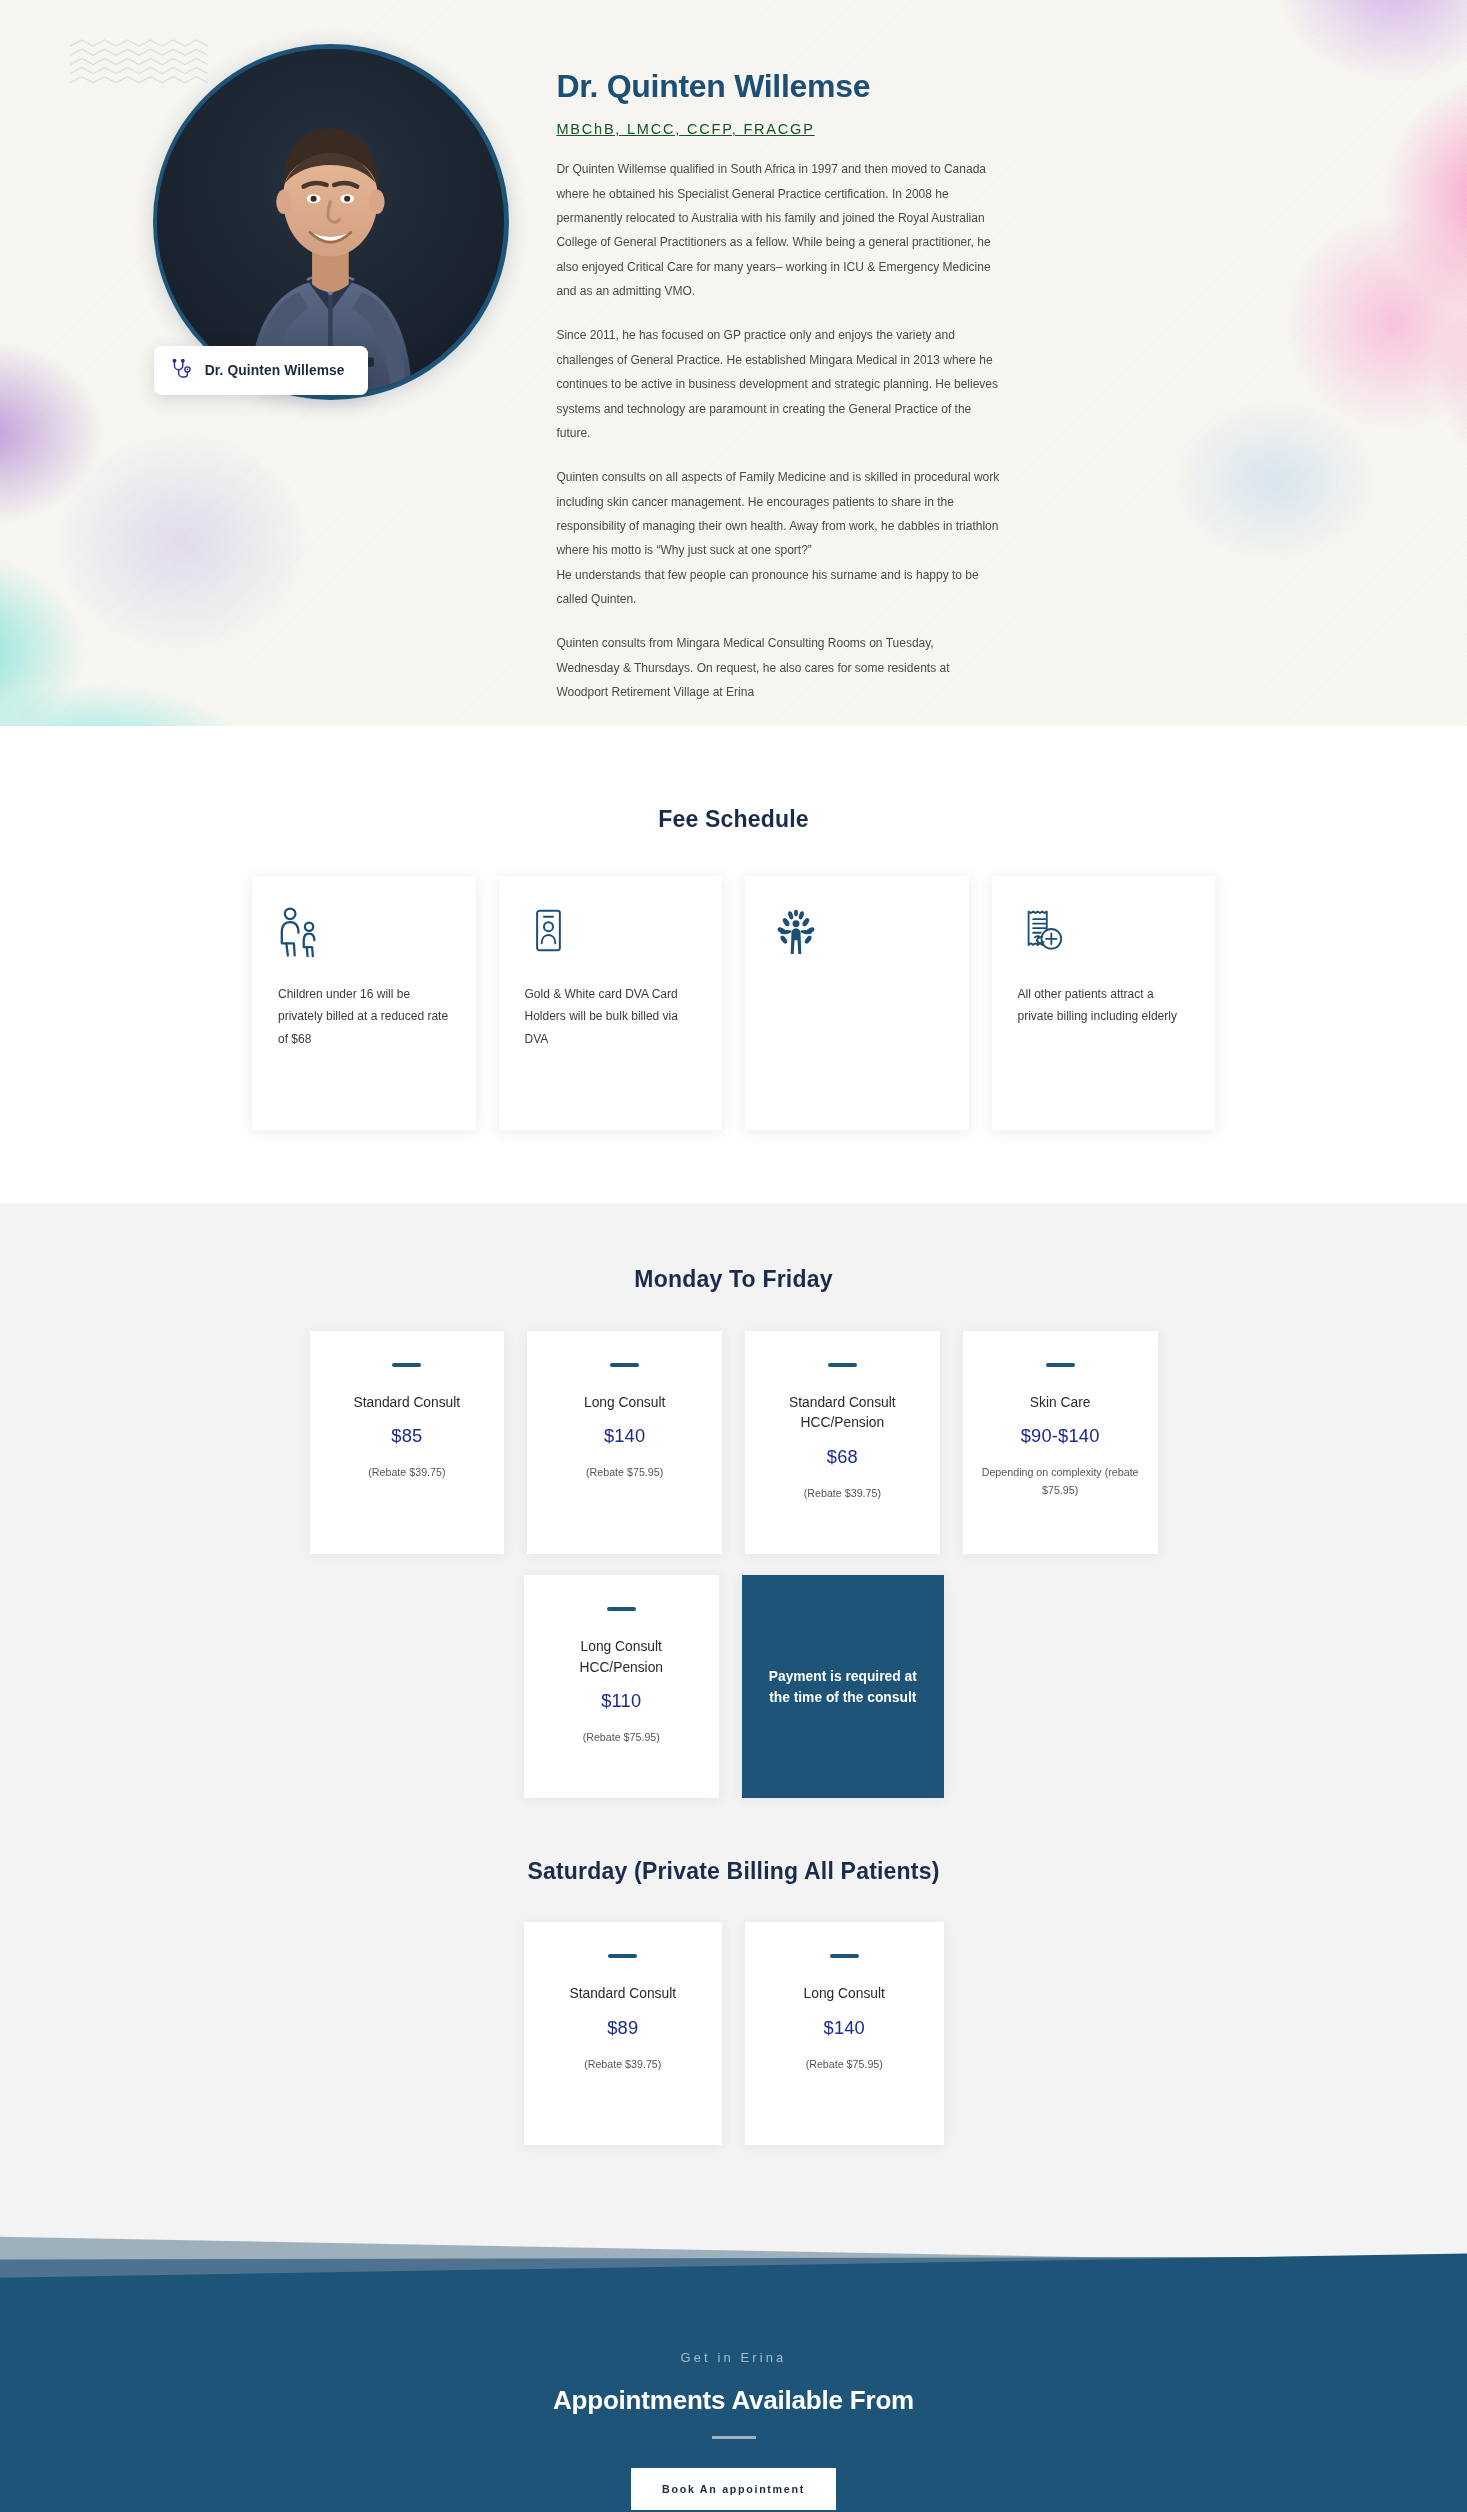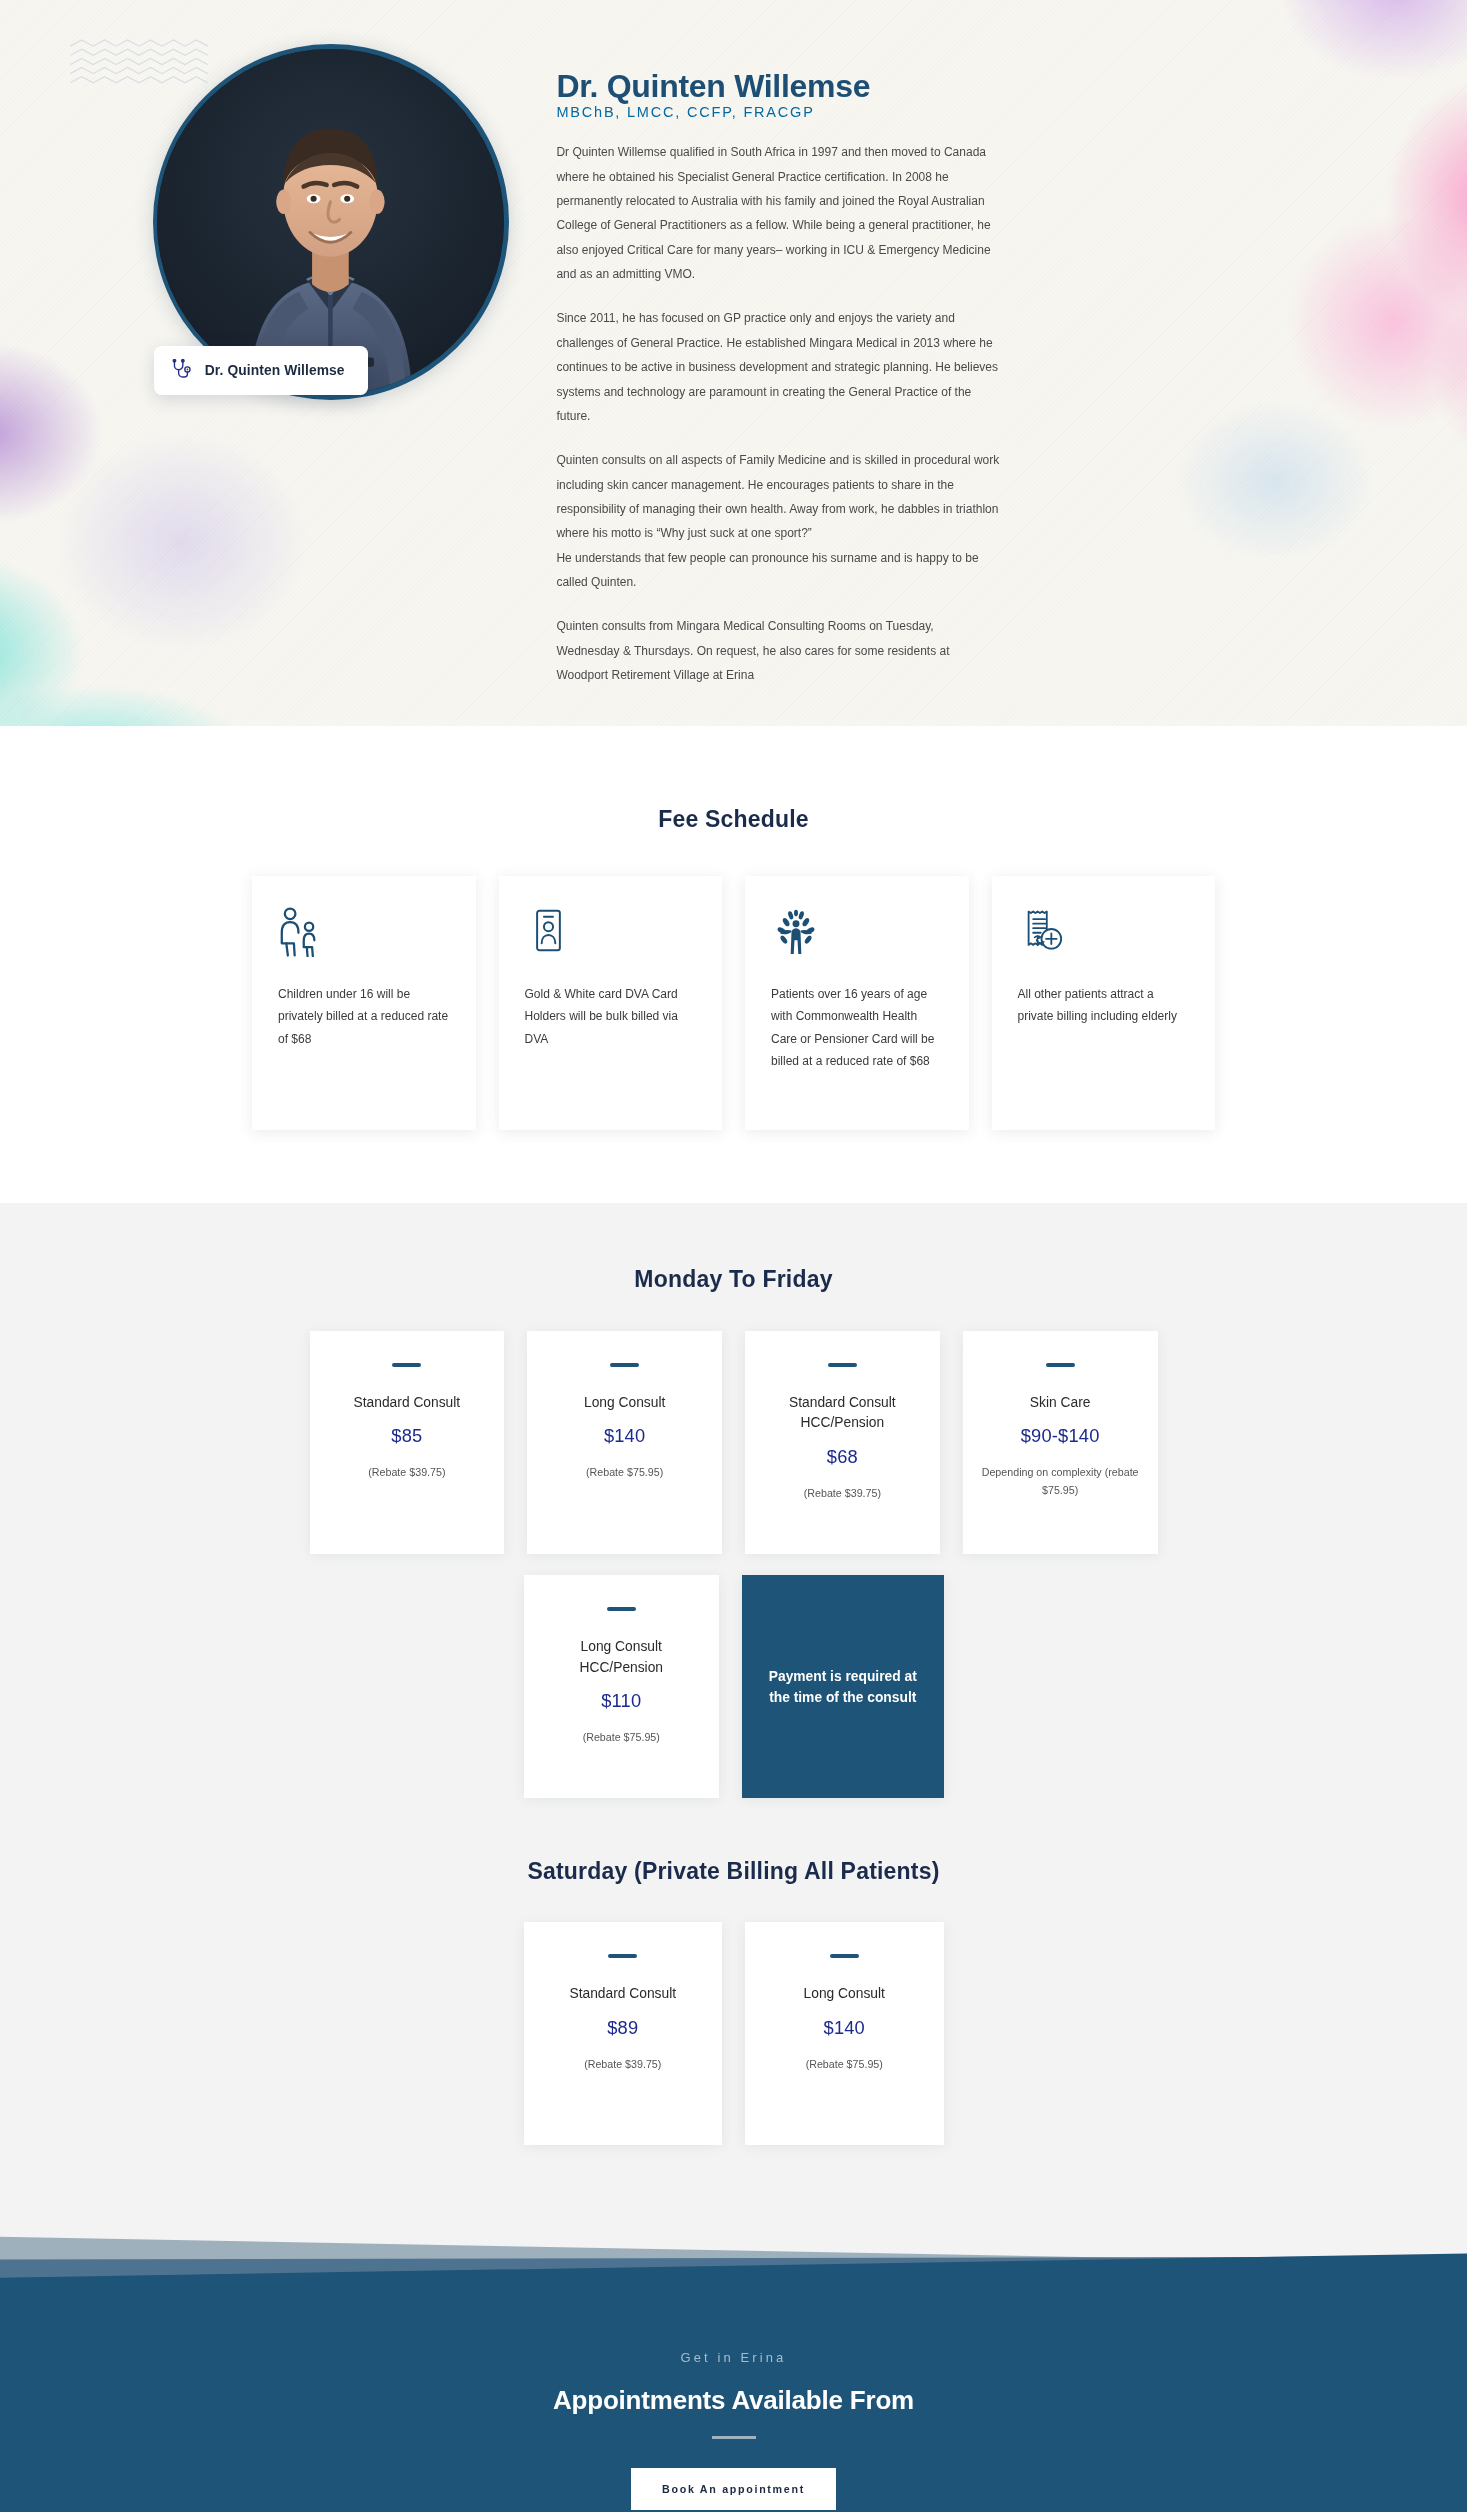--- a/index.html
+++ b/index.html
@@ -124,23 +124,25 @@
     padding-top: 24.5px;
   }
   .doc-name {
     font-size: 32px;
     line-height: 1.12;
     font-weight: bold;
     color: #1d4e74;
     letter-spacing: -0.3px;
   }
   .doc-creds {
+    margin-top: 17px;
     font-size: 14.5px;
     letter-spacing: 1.8px;
-    color: #0369a1;
+    color: #14532d;
+    text-decoration: underline;
   }
   .bio-p {
     margin-top: 20px;
     font-size: 12px;
     line-height: 2.03;
     color: #4a4a4a;
     max-width: 443px;
   }
   .bio-p.tight { margin-top: 0; }
 
@@ -439,21 +441,20 @@
           <ellipse cx="46" cy="20" rx="3.4" ry="6" transform="rotate(32 46 20)"></ellipse>
           <ellipse cx="26" cy="11" rx="3" ry="5.5" transform="rotate(-18 26 11)"></ellipse>
           <ellipse cx="40" cy="11" rx="3" ry="5.5" transform="rotate(18 40 11)"></ellipse>
           <ellipse cx="14" cy="31" rx="3.2" ry="5.8" transform="rotate(-62 14 31)"></ellipse>
           <ellipse cx="52" cy="31" rx="3.2" ry="5.8" transform="rotate(62 52 31)"></ellipse>
           <ellipse cx="17" cy="43" rx="3.2" ry="6" transform="rotate(-36 17 43)"></ellipse>
           <ellipse cx="49" cy="43" rx="3.2" ry="6" transform="rotate(36 49 43)"></ellipse>
           <ellipse cx="33" cy="8" rx="2.6" ry="4.4"></ellipse>
         </g>
       </svg>
-      <div class="fee-text">Patients over 16 years of age with Commonwealth Health Care or Pensioner Card will be billed at a reduced rate of $68</div>
     </div>
 
     <div class="fee-card">
       <svg class="fee-icon" viewBox="0 0 66 66">
         <g fill="none" stroke="#1d4e74" stroke-width="2.4" stroke-linecap="round" stroke-linejoin="round">
           <path d="M14 6 l3 2 l3 -2 l3 2 l3 -2 l3 2 l3 -2 l3 2 l3 -2 v44 l-3 -2 l-3 2 l-3 -2 l-3 2 l-3 -2 l-3 2 l-3 -2 l-3 2 Z"></path>
           <line x1="20" y1="16" x2="36" y2="16"></line>
           <line x1="20" y1="22" x2="36" y2="22"></line>
           <line x1="20" y1="28" x2="36" y2="28"></line>
           <line x1="20" y1="34" x2="30" y2="34"></line>

